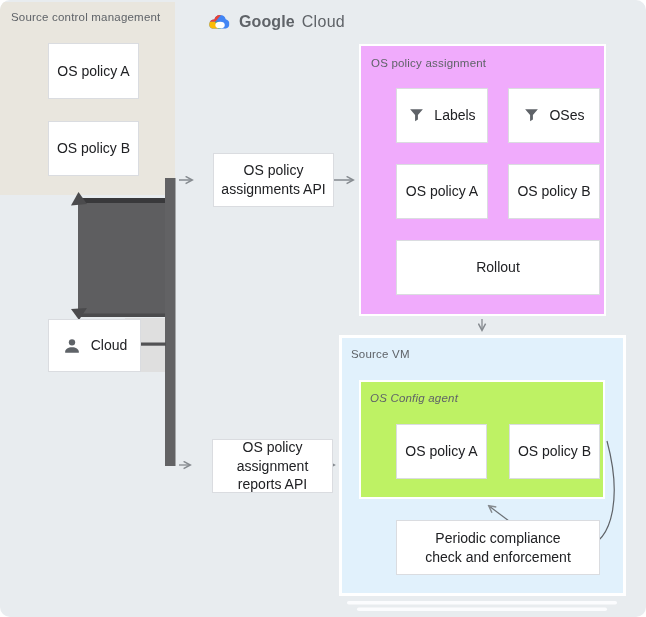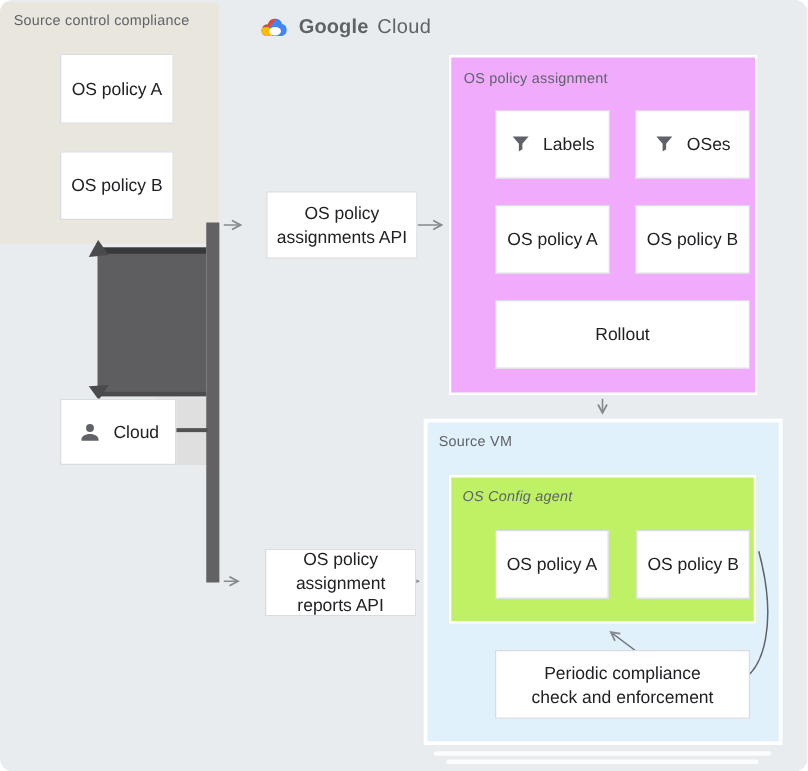--- a/index.html
+++ b/index.html
@@ -27,21 +27,21 @@
   #logo .product { font-size:16px; color:#5f6368; font-weight:400; letter-spacing:.3px; }
   svg.overlay { position:absolute; left:0; top:0; z-index:2; pointer-events:none; }
   .boxlayer { position:absolute; left:16px; top:0; width:100%; height:100%; z-index:3; }
 </style>
 </head>
 <body>
 
 <div id="canvas">
 
   <div class="panel" style="left:0; top:2px; width:175px; height:193px; background:#e9e6de;">
-    <div class="panel-title" style="left:11px; top:9px;">Source control compliance</div>
+    <div class="panel-title" style="left:11px; top:9px;">Source control management</div>
   </div>
 
   <div class="panel" style="left:359px; top:44px; width:247px; height:272px; background:#f0abfc; border:2px solid #ffffff;">
     <div class="panel-title" style="left:10px; top:11px;">OS policy assignment</div>
   </div>
 
   <div class="panel" style="left:339px; top:335px; width:287px; height:261px; background:#e1f1fc; border:3px solid #ffffff;">
     <div class="panel-title" style="left:9px; top:10px;">Source VM</div>
   </div>
 

